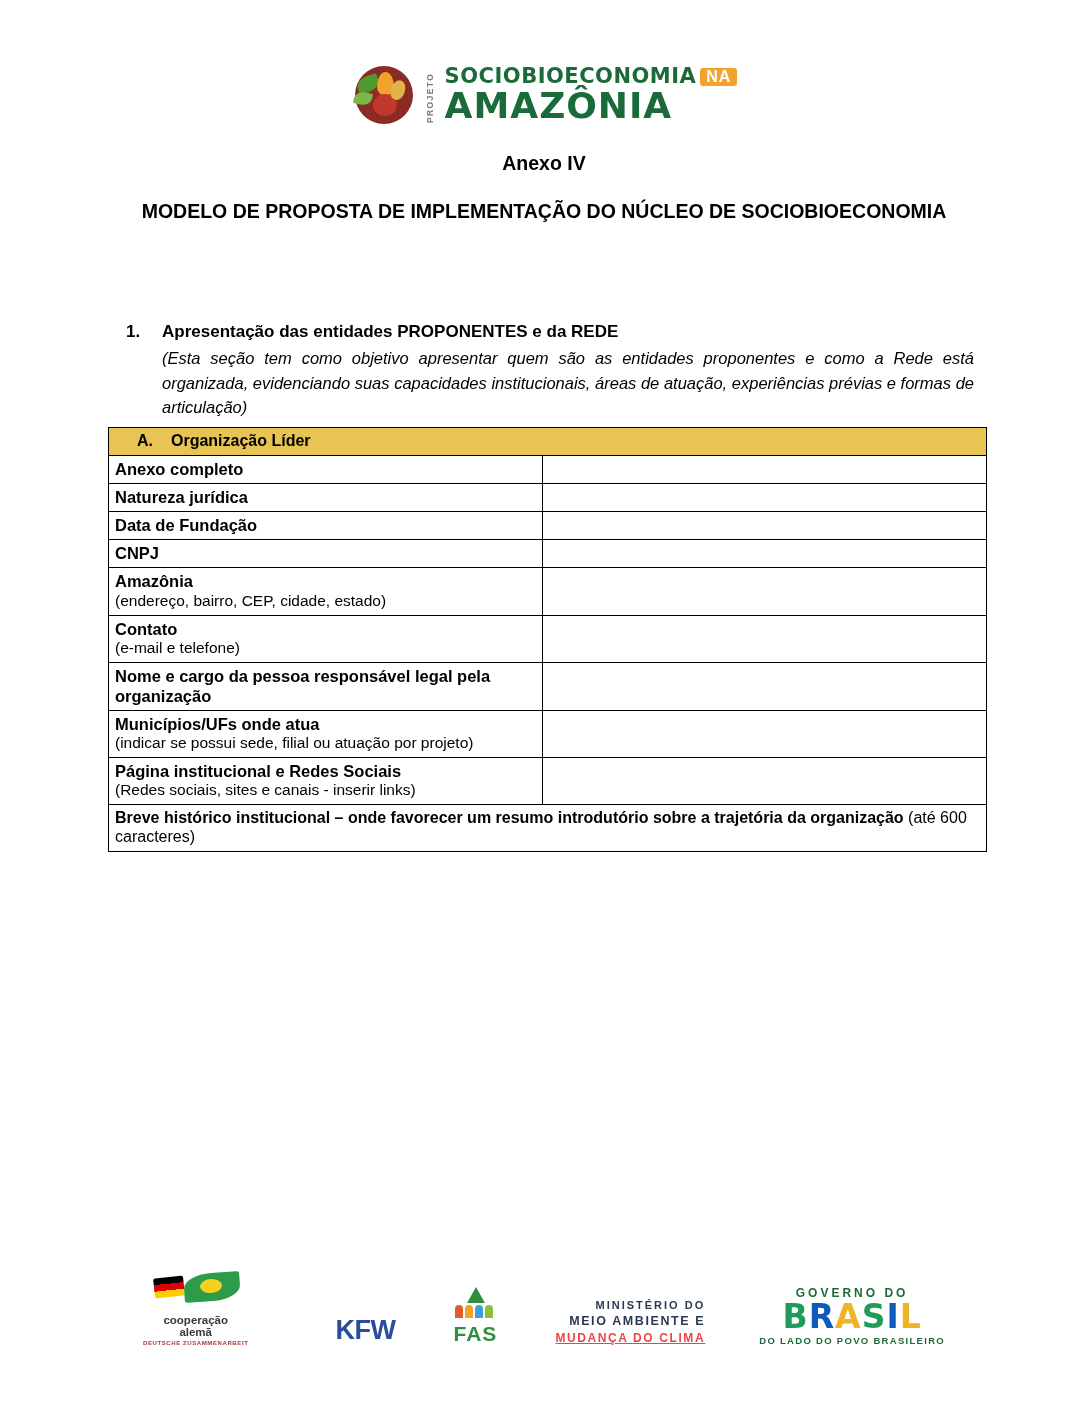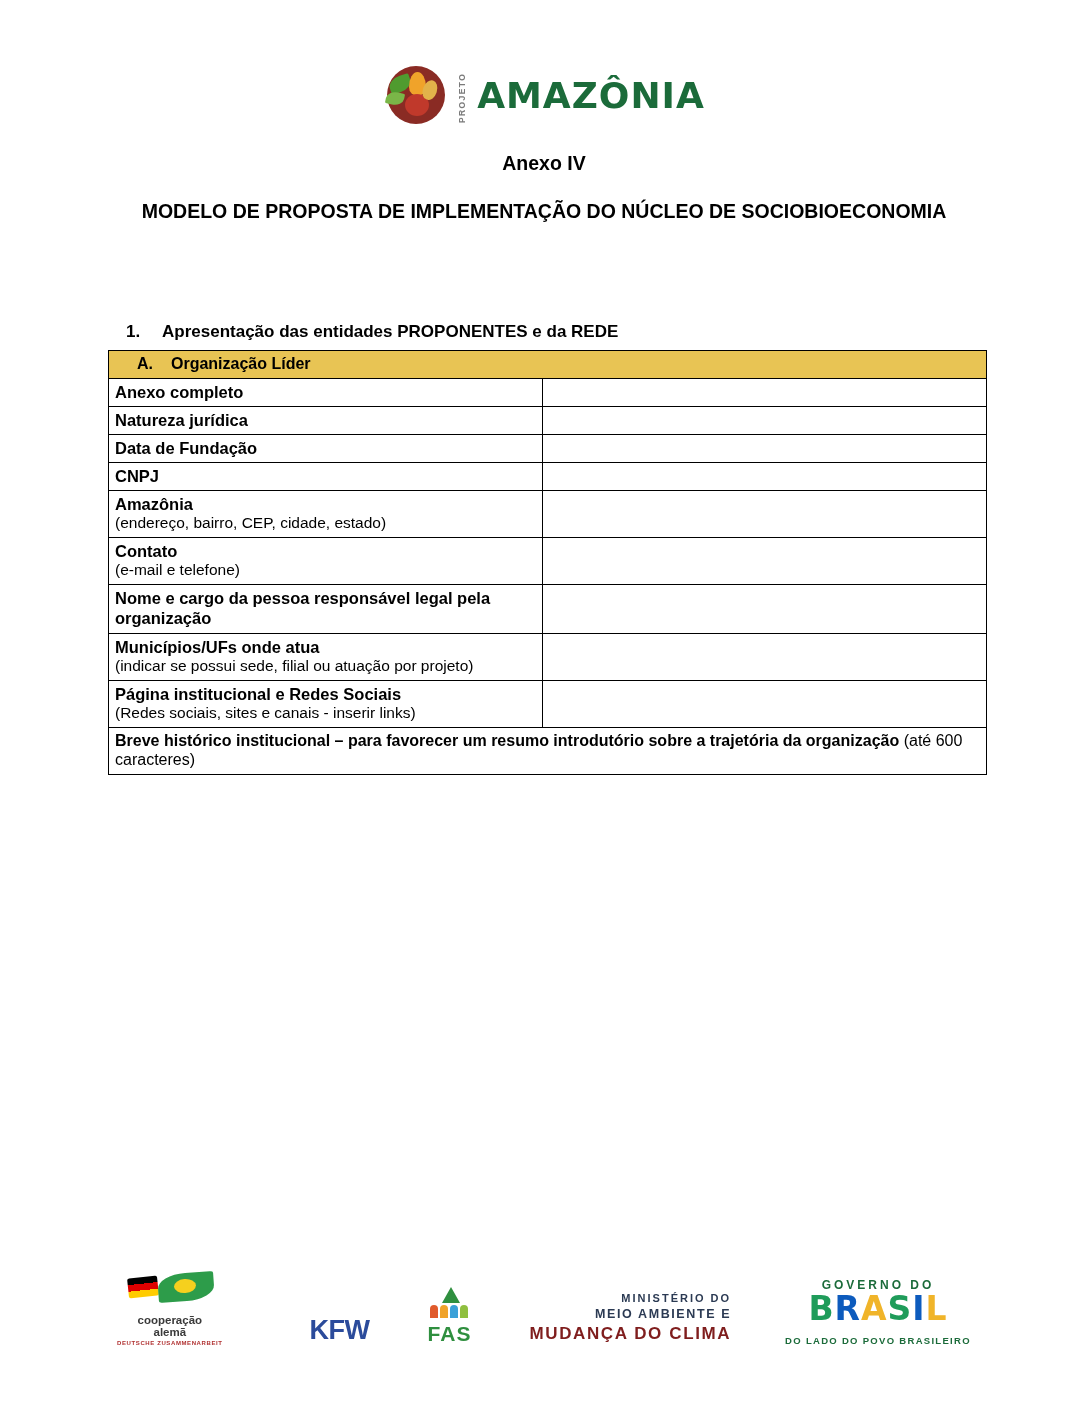--- a/index.html
+++ b/index.html
@@ -287,67 +287,72 @@
   }
   .fas-mark .p1 { left: 6px; background: #e05a2b; }
   .fas-mark .p2 { left: 16px; background: #f0a32a; }
   .fas-mark .p3 { left: 26px; background: #3aa0d8; }
   .fas-mark .p4 { left: 36px; background: #8fbf3f; }
   .fas-txt { font-size: 21px; font-weight: bold; color: #2f8f3f; letter-spacing: 1px; margin-top: 1px; }
 
   .min-txt { text-align: right; line-height: 1.35; }
   .min-l1 { font-size: 11px; letter-spacing: 2px; color: #2b3a53; font-weight: bold; }
   .min-l2 { font-size: 12.5px; letter-spacing: 1.6px; color: #2b3a53; font-weight: bold; }
-  .min-l3 { font-size: 17px; letter-spacing: 1.6px; color: #7f1d1d; font-weight: bold; }
+  .min-l3 { font-size: 12px; letter-spacing: 1.6px; color: #ef4444; font-weight: bold; text-decoration: underline; }
 
   .gov { text-align: center; }
   .gov-top { font-size: 12px; font-weight: bold; letter-spacing: 3px; color: #1b6b3a; }
   .gov-brasil {
     font-family: "DejaVu Sans", sans-serif;
     font-size: 33px; font-weight: bold; letter-spacing: 1px;
     line-height: 1;
   }
   .gov-brasil .b1 { color: #1f9c5a; }
   .gov-brasil .b2 { color: #0d5bbd; }
   .gov-brasil .b3 { color: #f0b429; }
   .gov-brasil .b4 { color: #1f9c5a; }
   .gov-brasil .b5 { color: #0d5bbd; }
   .gov-brasil .b6 { color: #f0b429; }
-  .gov-bottom { font-size: 9.5px; font-weight: bold; letter-spacing: 1.3px; color: #1b6b3a; margin-top: 10px; text-align: center; }
+  .gov-bottom { font-size: 9.5px; font-weight: bold; letter-spacing: 1.3px; color: #1b6b3a; margin-top: 2px; text-align: center; }
 </style>
 </head>
 <body>
 
 <div class="page">
 
   <div class="header-logo">
     <div class="logo-wrap">
       <div class="logo-mark">
         <div class="circle"></div>
         <div class="leaf1"></div>
         <div class="leaf2"></div>
         <div class="drop"></div>
         <div class="nut"></div>
         <div class="seed"></div>
       </div>
       <div class="logo-projeto-side">PROJETO</div>
       <div class="logo-text">
+        <div class="logo-top-row">
+          <span class="logo-socio">SOCIOBIOECONOMIA</span>
+          <span class="logo-na">NA</span>
+        </div>
         <div class="logo-amazonia">AMAZÔNIA</div>
       </div>
     </div>
   </div>
 
   <div class="doc-anexo">Anexo IV</div>
   <div class="doc-title">MODELO DE PROPOSTA DE IMPLEMENTAÇÃO DO NÚCLEO DE SOCIOBIOECONOMIA</div>
 
   <div class="section">
     <div class="section-heading">
       <span class="section-number">1.</span>
       <span>Apresentação das entidades PROPONENTES e da REDE</span>
     </div>
+    <div class="section-note">(Esta seção tem como objetivo apresentar quem são as entidades proponentes e como a Rede está organizada, evidenciando suas capacidades institucionais, áreas de atuação, experiências prévias e formas de articulação)</div>
   </div>
 
   <table class="form-table">
     <colgroup>
       <col class="col-left">
       <col class="col-right">
     </colgroup>
     <tbody>
       <tr>
         <td class="th-head" colspan="2">
@@ -417,21 +422,21 @@
       <tr>
         <td>
           <span class="lbl-bold">Página institucional e Redes Sociais</span>
           <span class="lbl-sub">(Redes sociais, sites e canais - inserir links)</span>
         </td>
         <td class="cell-fill"></td>
       </tr>
 
       <tr>
         <td class="full-row" colspan="2">
-          <span>Breve histórico institucional – para favorecer um resumo introdutório sobre a trajetória da organização</span><span class="normal"> (até 600 caracteres)</span>
+          <span>Breve histórico institucional – onde favorecer um resumo introdutório sobre a trajetória da organização</span><span class="normal"> (até 600 caracteres)</span>
         </td>
       </tr>
     </tbody>
   </table>
 
   <div class="footer">
 
     <div class="f-item">
       <div class="coop-flag">
         <div class="de"></div>

